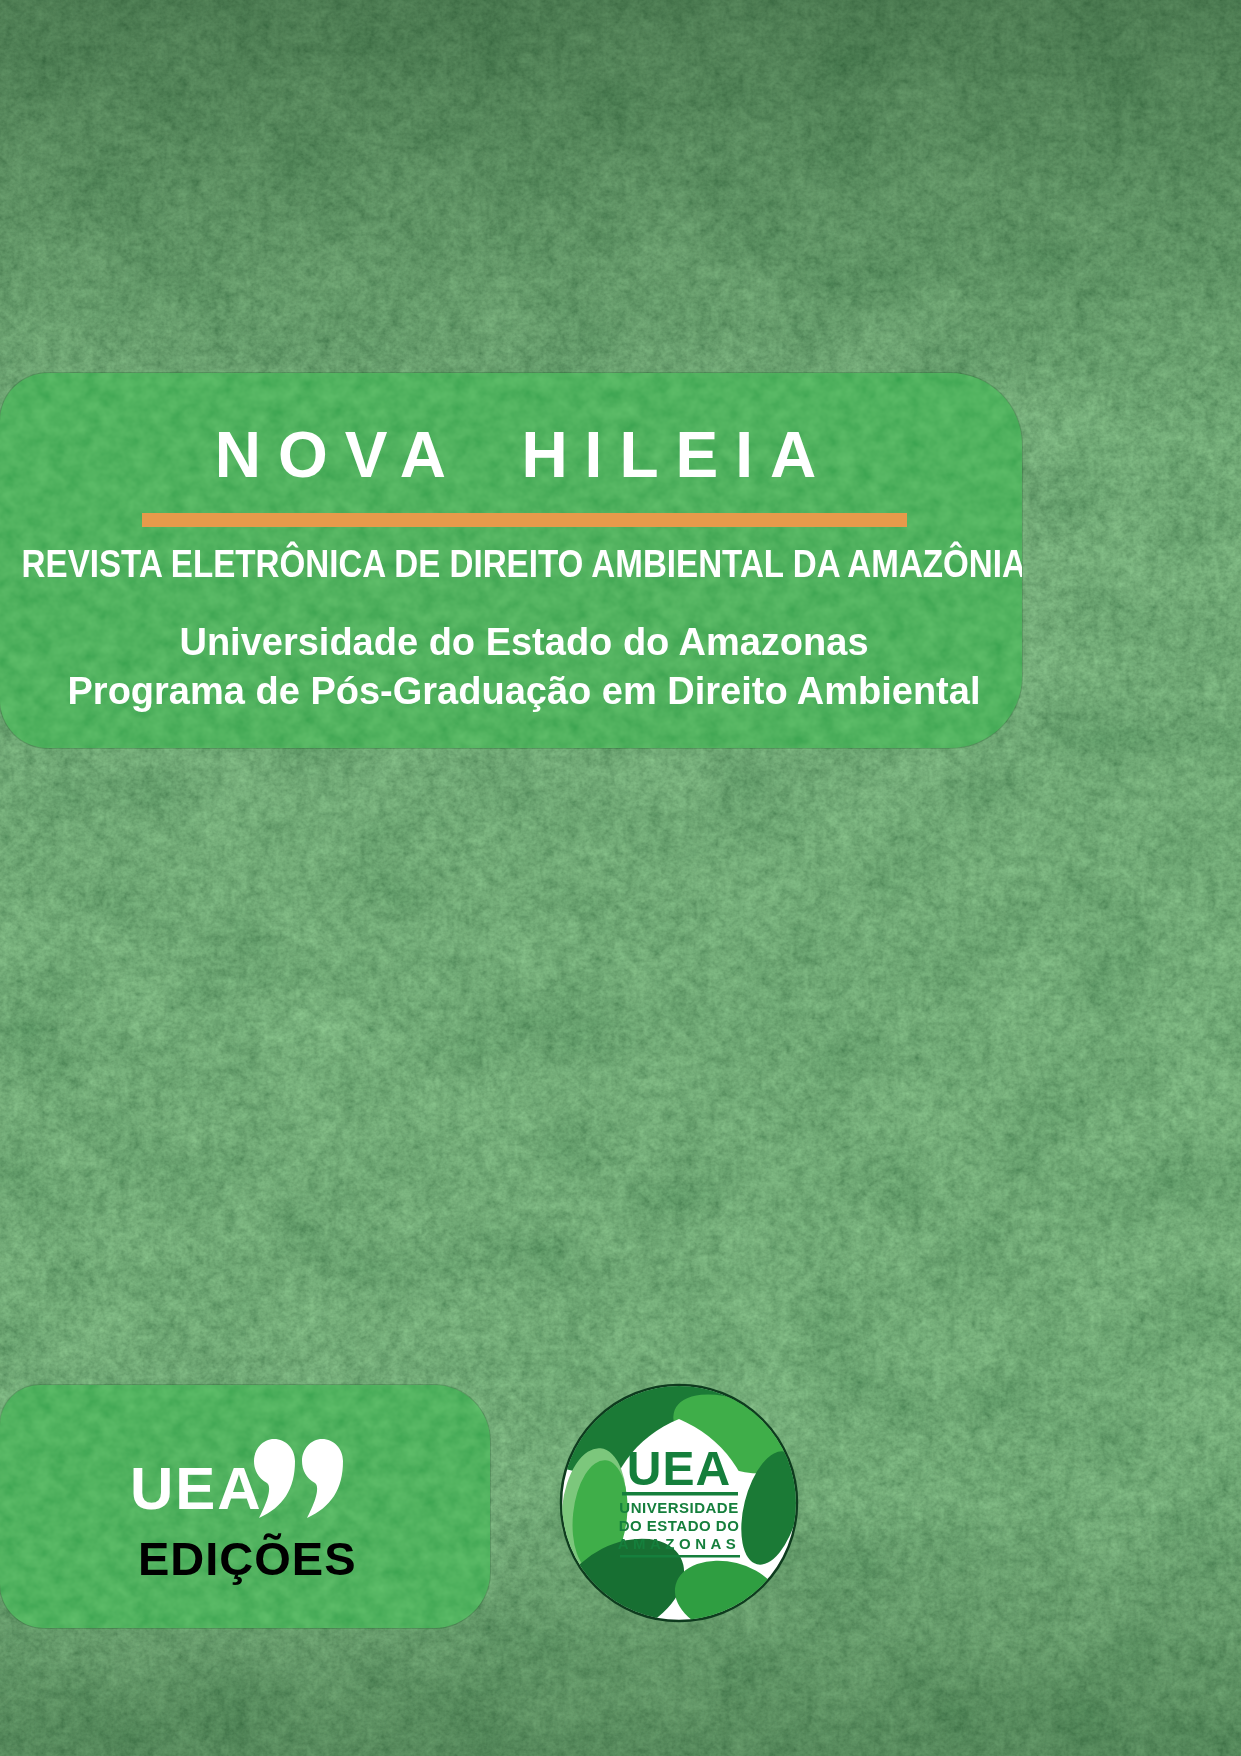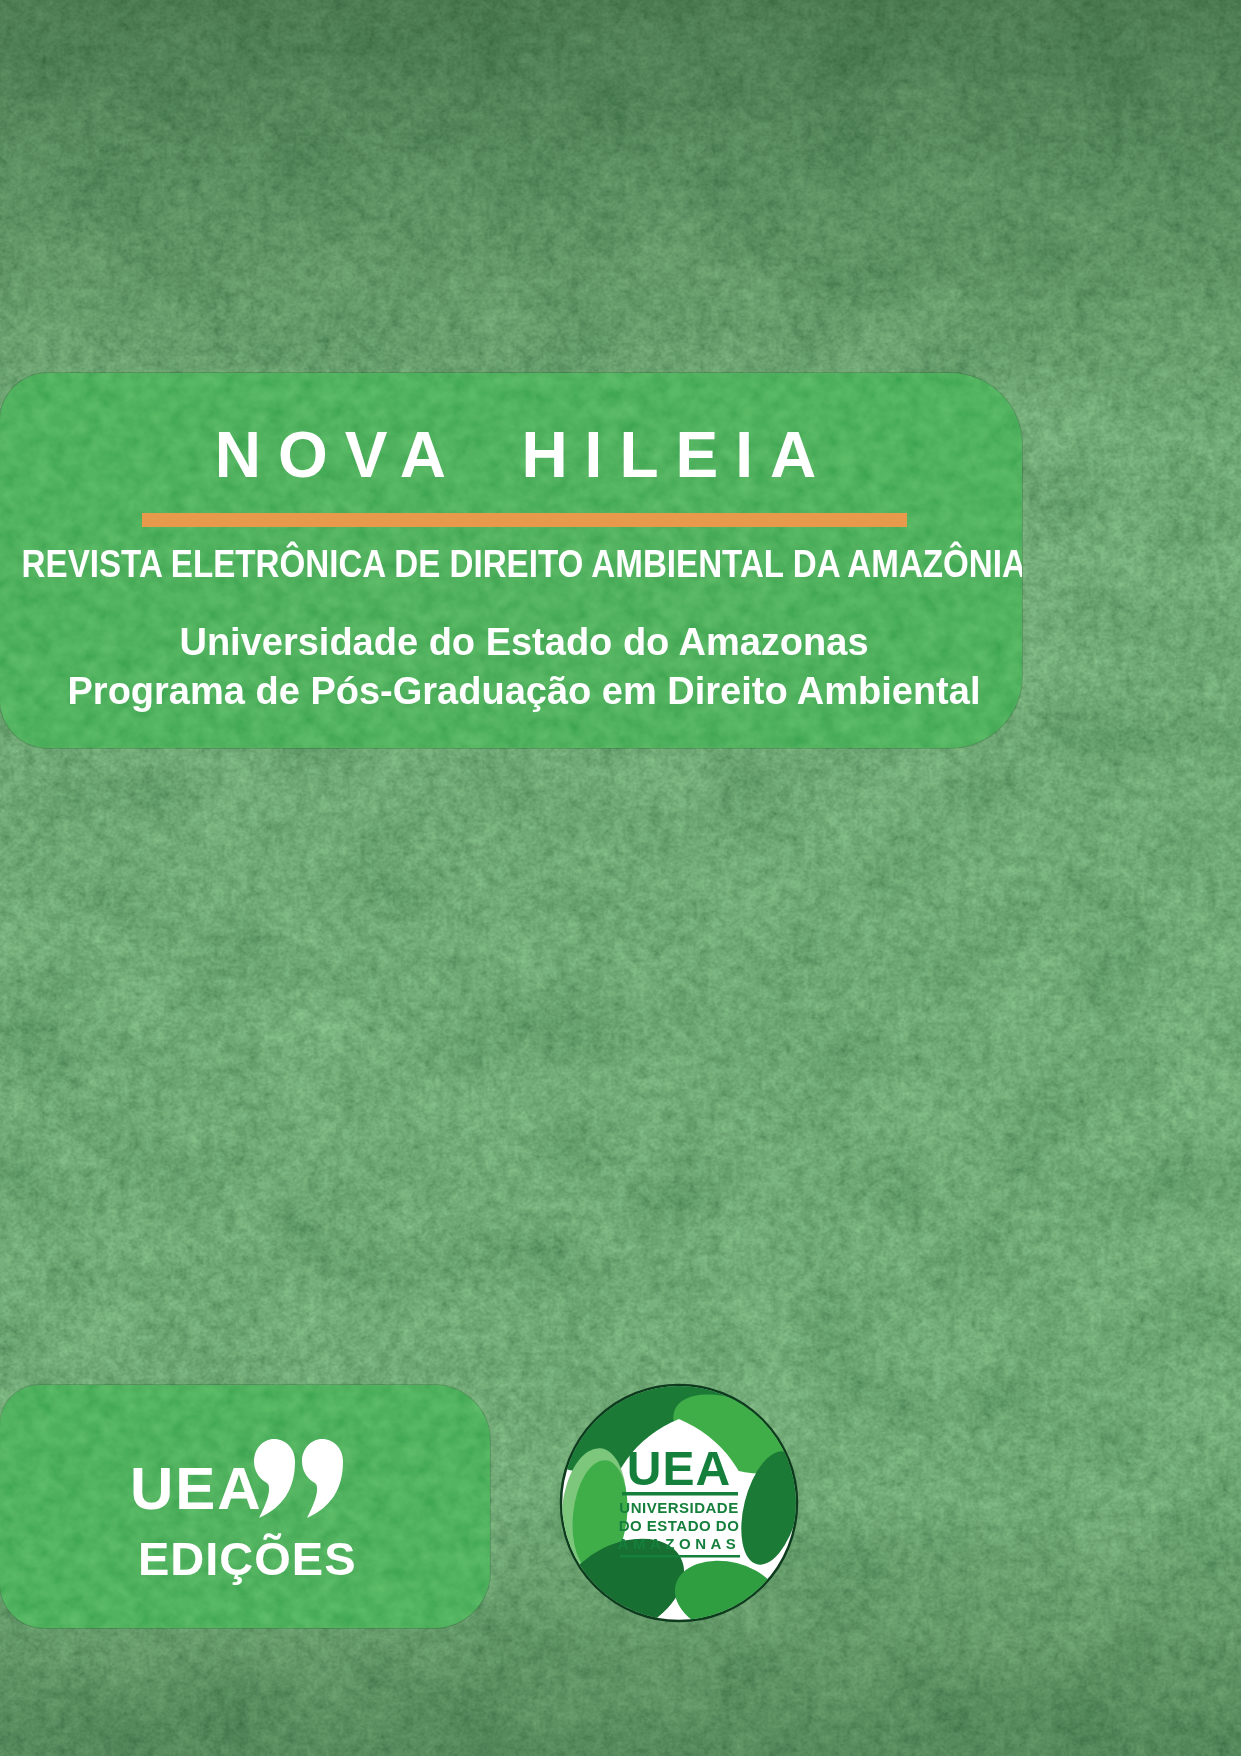--- a/index.html
+++ b/index.html
@@ -57,21 +57,21 @@
     border-radius:40px 56px 56px 44px;
   }
   .publisher-acronym{
     position:absolute;top:74px;left:130px;
     font-weight:bold;font-size:60px;line-height:60px;color:#fff;
     letter-spacing:2px;
   }
   .publisher-quotes{position:absolute;top:54px;left:252px;}
   .publisher-label{
     position:absolute;top:148px;left:138px;
-    font-weight:bold;font-size:47px;line-height:52px;color:#ffffff;
+    font-weight:bold;font-size:47px;line-height:52px;color:#000000;
     letter-spacing:1px;
   }
 
   .seal{position:absolute;left:558px;top:1382px;}
   .seal text{font-family:"Liberation Sans", sans-serif;}
 </style>
 </head>
 <body>
 
 <div class="page">

